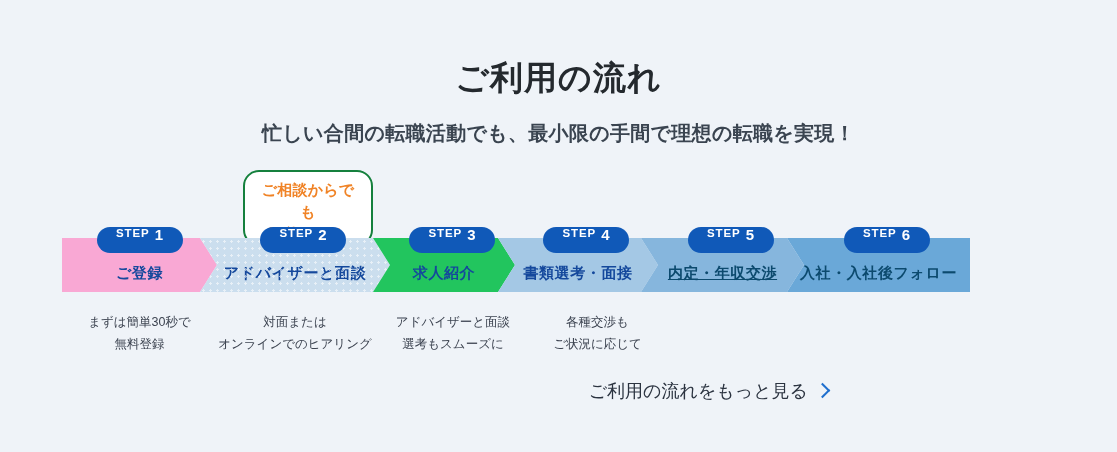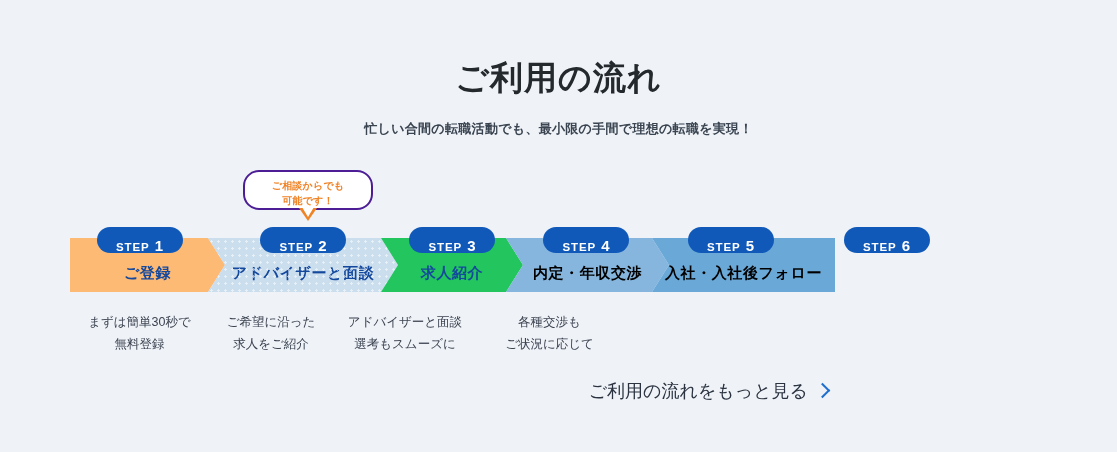--- a/index.html
+++ b/index.html
@@ -32,42 +32,42 @@
     font-weight: bold;
     color: #24292e;
     letter-spacing: 1px;
   }
   .subtitle {
     position: absolute;
     top: 120px;
     left: 0;
     width: 1117px;
     text-align: center;
-    font-size: 13px;
+    font-size: 20px;
     font-weight: bold;
     color: #3a4450;
     letter-spacing: 0.3px;
   }
 
   
   .bubble-wrap {
     position: absolute;
     left: 243px;
     top: 170px;
     width: 130px;
   }
   .bubble {
     position: relative;
-    border: 2px solid #4c1d95;
+    border: 2px solid #15803d;
     background: #ffffff;
     border-radius: 16px;
     padding: 7px 10px 0;
     text-align: center;
     color: #f08326;
-    font-size: 10px;
+    font-size: 15px;
     font-weight: bold;
     line-height: 1.45;
     letter-spacing: 0.2px;
   }
   .bubble-tail-outer,
   .bubble-tail-inner {
     position: absolute;
     left: 50%;
     width: 0;
     height: 0;
@@ -146,21 +146,21 @@
     top: 0;
     transform: translateX(-50%);
     background: #1059b8;
     color: #ffffff;
     border-radius: 13px;
     height: 26px;
     min-width: 86px;
     box-sizing: border-box;
     padding: 0 14px;
     display: flex;
-    align-items: flex-end;
+    align-items: flex-start;
     justify-content: center;
     gap: 5px;
   }
   .badge-word {
     font-size: 11.5px;
     font-weight: bold;
     letter-spacing: 0.9px;
   }
   .badge-num {
     font-size: 15px;
@@ -221,35 +221,38 @@
   <div class="bubble-wrap">
     <div class="bubble">
       <div>ご相談からでも</div>
       <div>可能です！</div>
       <span class="bubble-tail-outer"></span>
       <span class="bubble-tail-inner"></span>
     </div>
   </div>
 
   <div class="flow" id="flow">
-      <div class="step-band first" style="width: 155px; background: #fdba74; margin-left: 8px;">
+      <div class="step-band first" style="width: 155px; background: #f9a8d4;">
         <span class="step-label" style="color: rgb(20, 72, 156);">ご登録</span>
       </div>
       <div class="step-band chev" style="width: 190px; background: rgb(203, 222, 238);">
         <span class="dots"></span>
         <span class="step-label" style="color: rgb(20, 72, 156);">アドバイザーと面談</span>
       </div>
       <div class="step-band chev" style="width: 142px; background: #22c55e;">
         <span class="step-label" style="color: rgb(20, 72, 156);">求人紹介</span>
       </div>
+      <div class="step-band chev" style="width: 160px; background: rgb(164, 200, 229);">
+        <span class="step-label" style="color: rgb(20, 72, 156);">書類選考・面接</span>
+      </div>
       <div class="step-band chev" style="width: 163px; background: rgb(134, 182, 221);">
-        <span class="step-label" style="color: #000000;">内定・年収交渉</span>
+        <span class="step-label" style="color: #0c4a6e; text-decoration: underline;">内定・年収交渉</span>
       </div>
       <div class="step-band last" style="width: 183px; background: rgb(106, 168, 216);">
-        <span class="step-label" style="color: #000000;">入社・入社後フォロー</span>
+        <span class="step-label" style="color: #0c4a6e;">入社・入社後フォロー</span>
       </div>
     </div>
 
   <div class="badges" id="badges">
       <div class="badge" style="left: 77.5px;">
         <span class="badge-word">STEP</span>
         <span class="badge-num">1</span>
       </div>
       <div class="badge" style="left: 241px;">
         <span class="badge-word">STEP</span>
@@ -271,23 +274,23 @@
         <span class="badge-word">STEP</span>
         <span class="badge-num">6</span>
       </div>
     </div>
 
   <div class="captions" id="captions">
       <div class="caption" style="width: 155px; margin-left: 0px;">
         <div>まずは簡単30秒で</div>
         <div>無料登録</div>
       </div>
-      <div class="caption" style="width: 142px; margin-left: -17px;">
-        <div>ご希望に沿った</div>
-        <div>求人をご紹介</div>
+      <div class="caption" style="width: 190px; margin-left: -17px;">
+        <div>対面または</div>
+        <div>オンラインでのヒアリング</div>
       </div>
       <div class="caption" style="width: 160px; margin-left: -17px;">
         <div>アドバイザーと面談</div>
         <div>選考もスムーズに</div>
       </div>
       <div class="caption" style="width: 163px; margin-left: -17px;">
         <div>各種交渉も</div>
         <div>ご状況に応じて</div>
       </div>
     </div>

